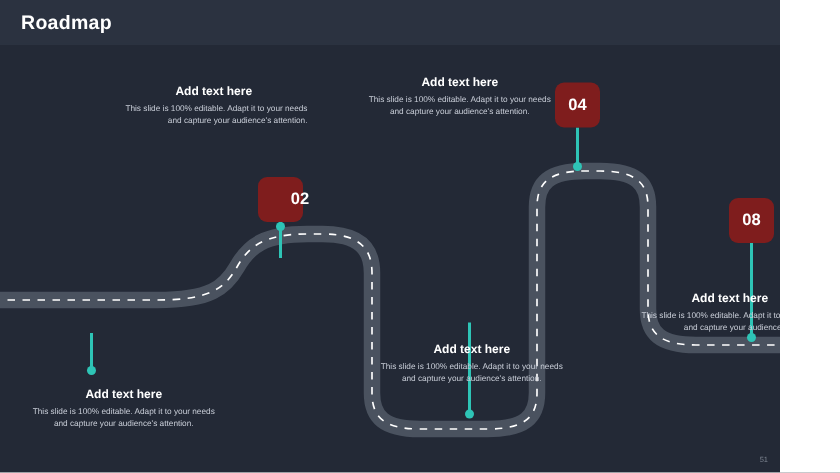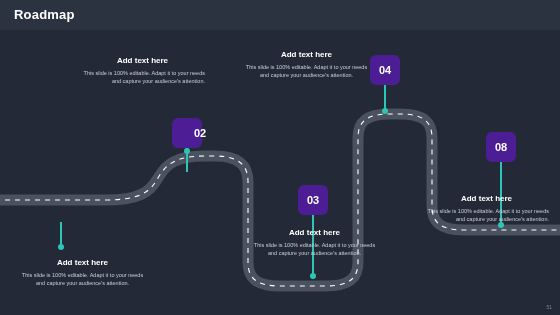--- a/index.html
+++ b/index.html
@@ -5,21 +5,21 @@
   * { box-sizing: border-box; }
   html, body {
     margin: 0; padding: 0;
     background: #ffffff;
   }
   body {
     font-family: "Liberation Sans", sans-serif;
   }
   .slide {
     position: relative;
-    width: 560px;
+    width: 520px;
     height: 315px;
     background: #232936;
     overflow: hidden;
   }
   .title-bar {
     position: absolute;
     left: 0; top: 0;
     width: 560px;
     height: 30px;
     background: #2b3240;
@@ -44,21 +44,21 @@
     position: absolute;
     left: 0; top: 0;
     width: 560px;
     height: 285px;
   }
   .node {
     position: absolute;
     width: 30px;
     height: 30px;
     border-radius: 6px;
-    background: #4c1d95;
+    background: #7f1d1d;
     color: #ffffff;
     font-size: 11px;
     font-weight: bold;
     display: flex;
     align-items: center;
     justify-content: center;
   }
   .pin-stem {
     position: absolute;
     width: 2px;
@@ -154,21 +154,20 @@
     <div class="pin-stem" style="left:186px; top:118px; height:24px;"></div>
     <div class="pin-dot" style="left:184px; top:118px;"></div>
     <div class="node" style="left:172px; top:88px;padding-left:26px;">02</div>
     <div class="block al-r" style="left:80px; top:26px;">
       <div class="head al-c">Add text here</div>
       <div class="body">This slide is 100% editable.  Adapt it to your needs and capture your audience's attention.</div>
     </div>
 
     <div class="pin-stem" style="left:312px; top:185px; height:62px;"></div>
     <div class="pin-dot" style="left:310px; top:243px;"></div>
-    <div class="node" style="left:298px; top:155px;">03</div>
     <div class="block al-c" style="left:252px; top:198px;">
       <div class="head">Add text here</div>
       <div class="body">This slide is 100% editable.  Adapt it to your needs and capture your audience's attention.</div>
     </div>
 
     <div class="pin-stem" style="left:384px; top:55px; height:28px;"></div>
     <div class="pin-dot" style="left:382px; top:78px;"></div>
     <div class="node" style="left:370px; top:25px;">04</div>
     <div class="block al-c" style="left:244px; top:20px;">
       <div class="head">Add text here</div>

